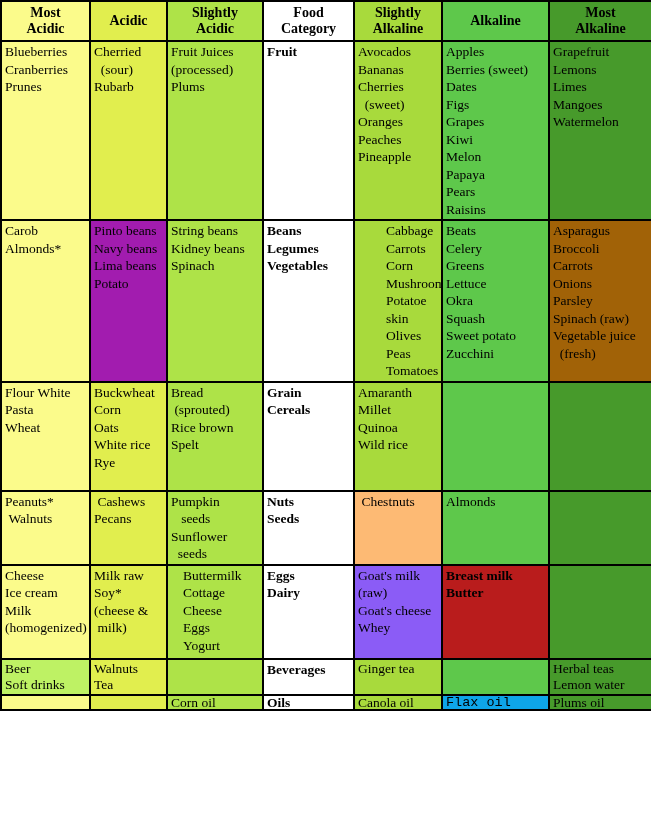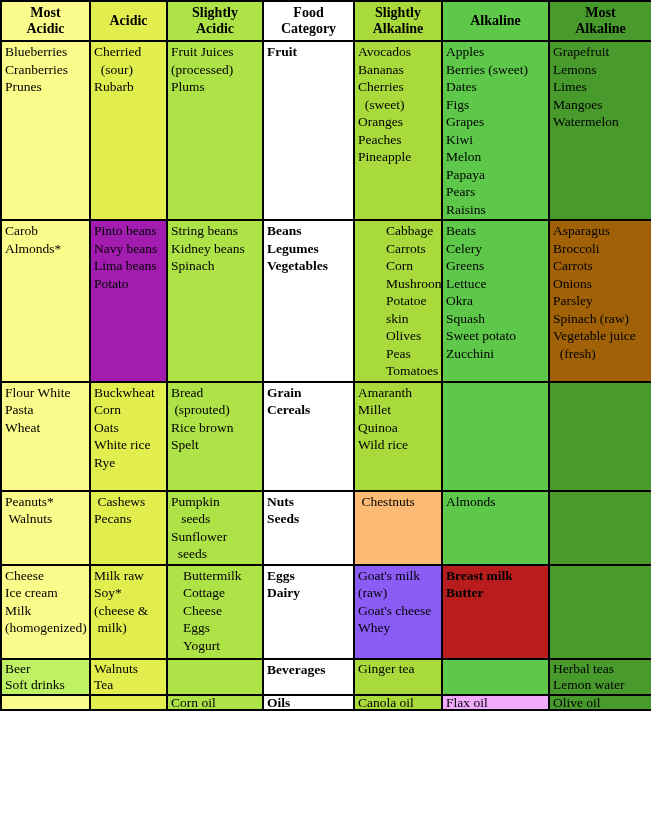--- a/index.html
+++ b/index.html
@@ -238,18 +238,18 @@
       <td style="background: rgb(94, 200, 75);"></td>
       <td style="background: rgb(71, 154, 43);">Herbal teas
 Lemon water</td>
     </tr>
     <tr class="rh-oils">
       <td style="background: rgb(251, 251, 139);"></td>
       <td style="background: rgb(225, 238, 78);"></td>
       <td style="background: rgb(174, 227, 72);">Corn oil</td>
       <td class="cat" style="background: rgb(255, 255, 255);">Oils</td>
       <td style="background: rgb(168, 218, 60);">Canola oil</td>
-      <td style="background: #f0abfc;">Flax oil</td>
-      <td style="background: rgb(71, 154, 43);">Olive oil</td>
+      <td style="background: #0ea5e9; font-family: Liberation Mono, monospace;">Flax oil</td>
+      <td style="background: rgb(71, 154, 43);">Plums oil</td>
     </tr>
   </tbody>
 </table>
 </div>
 
 </body></html>

